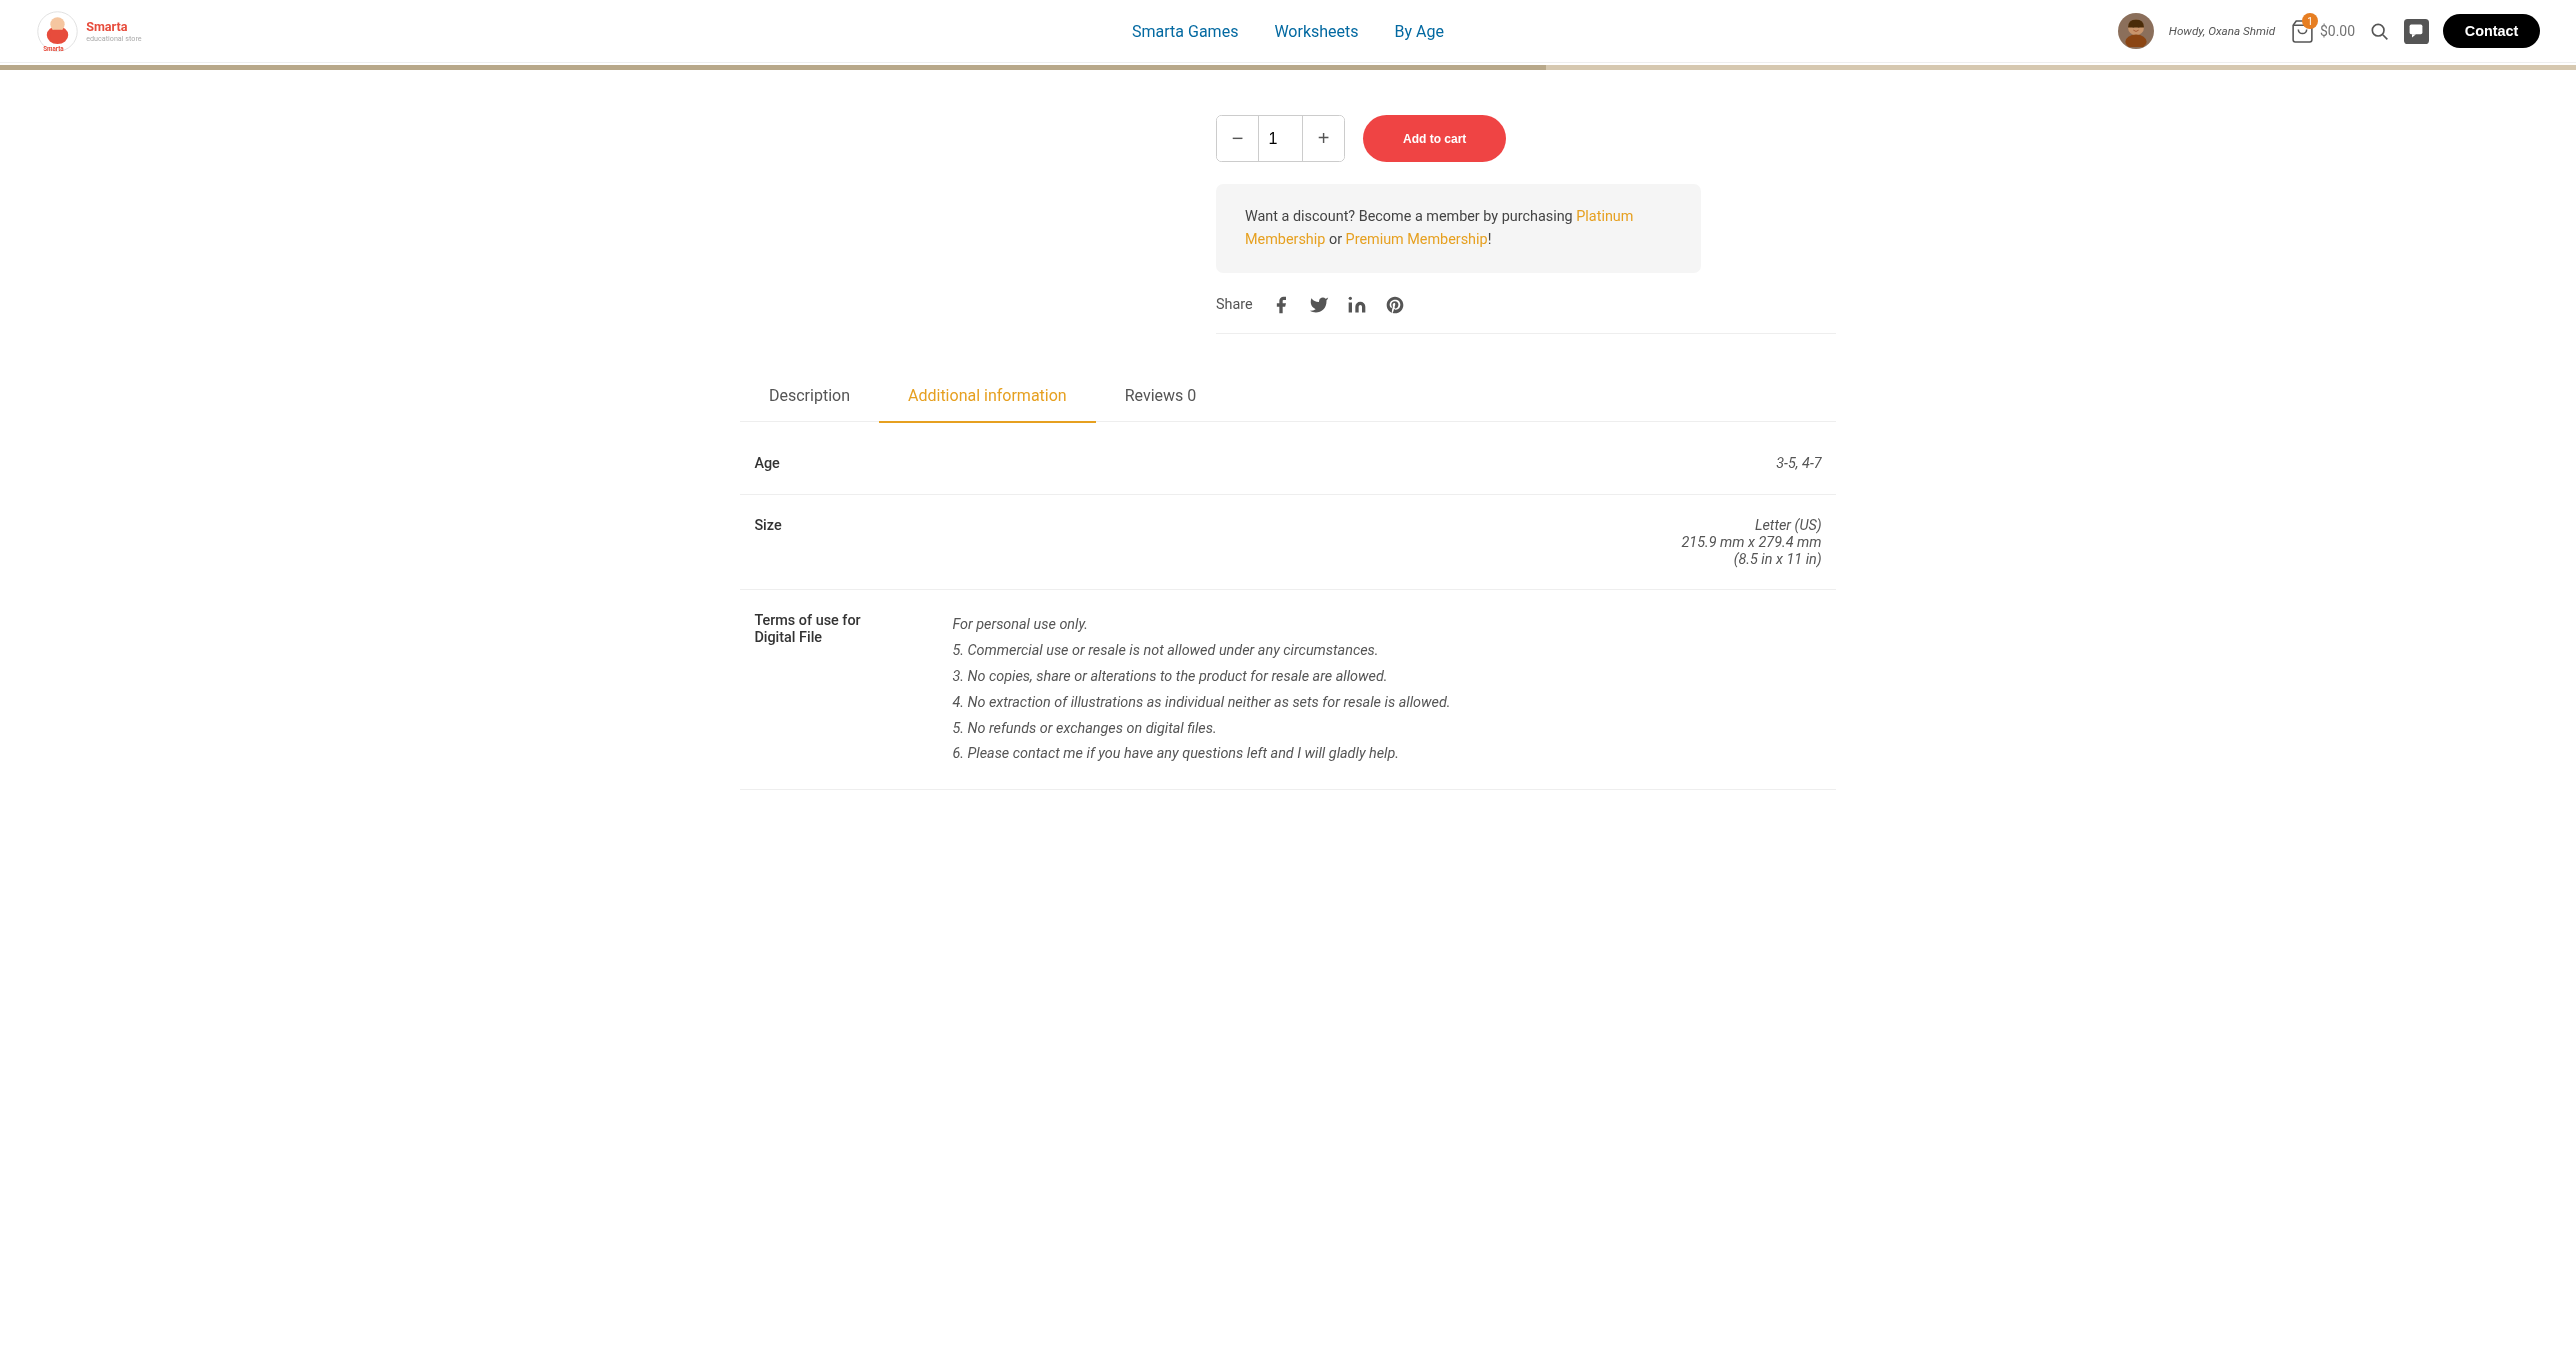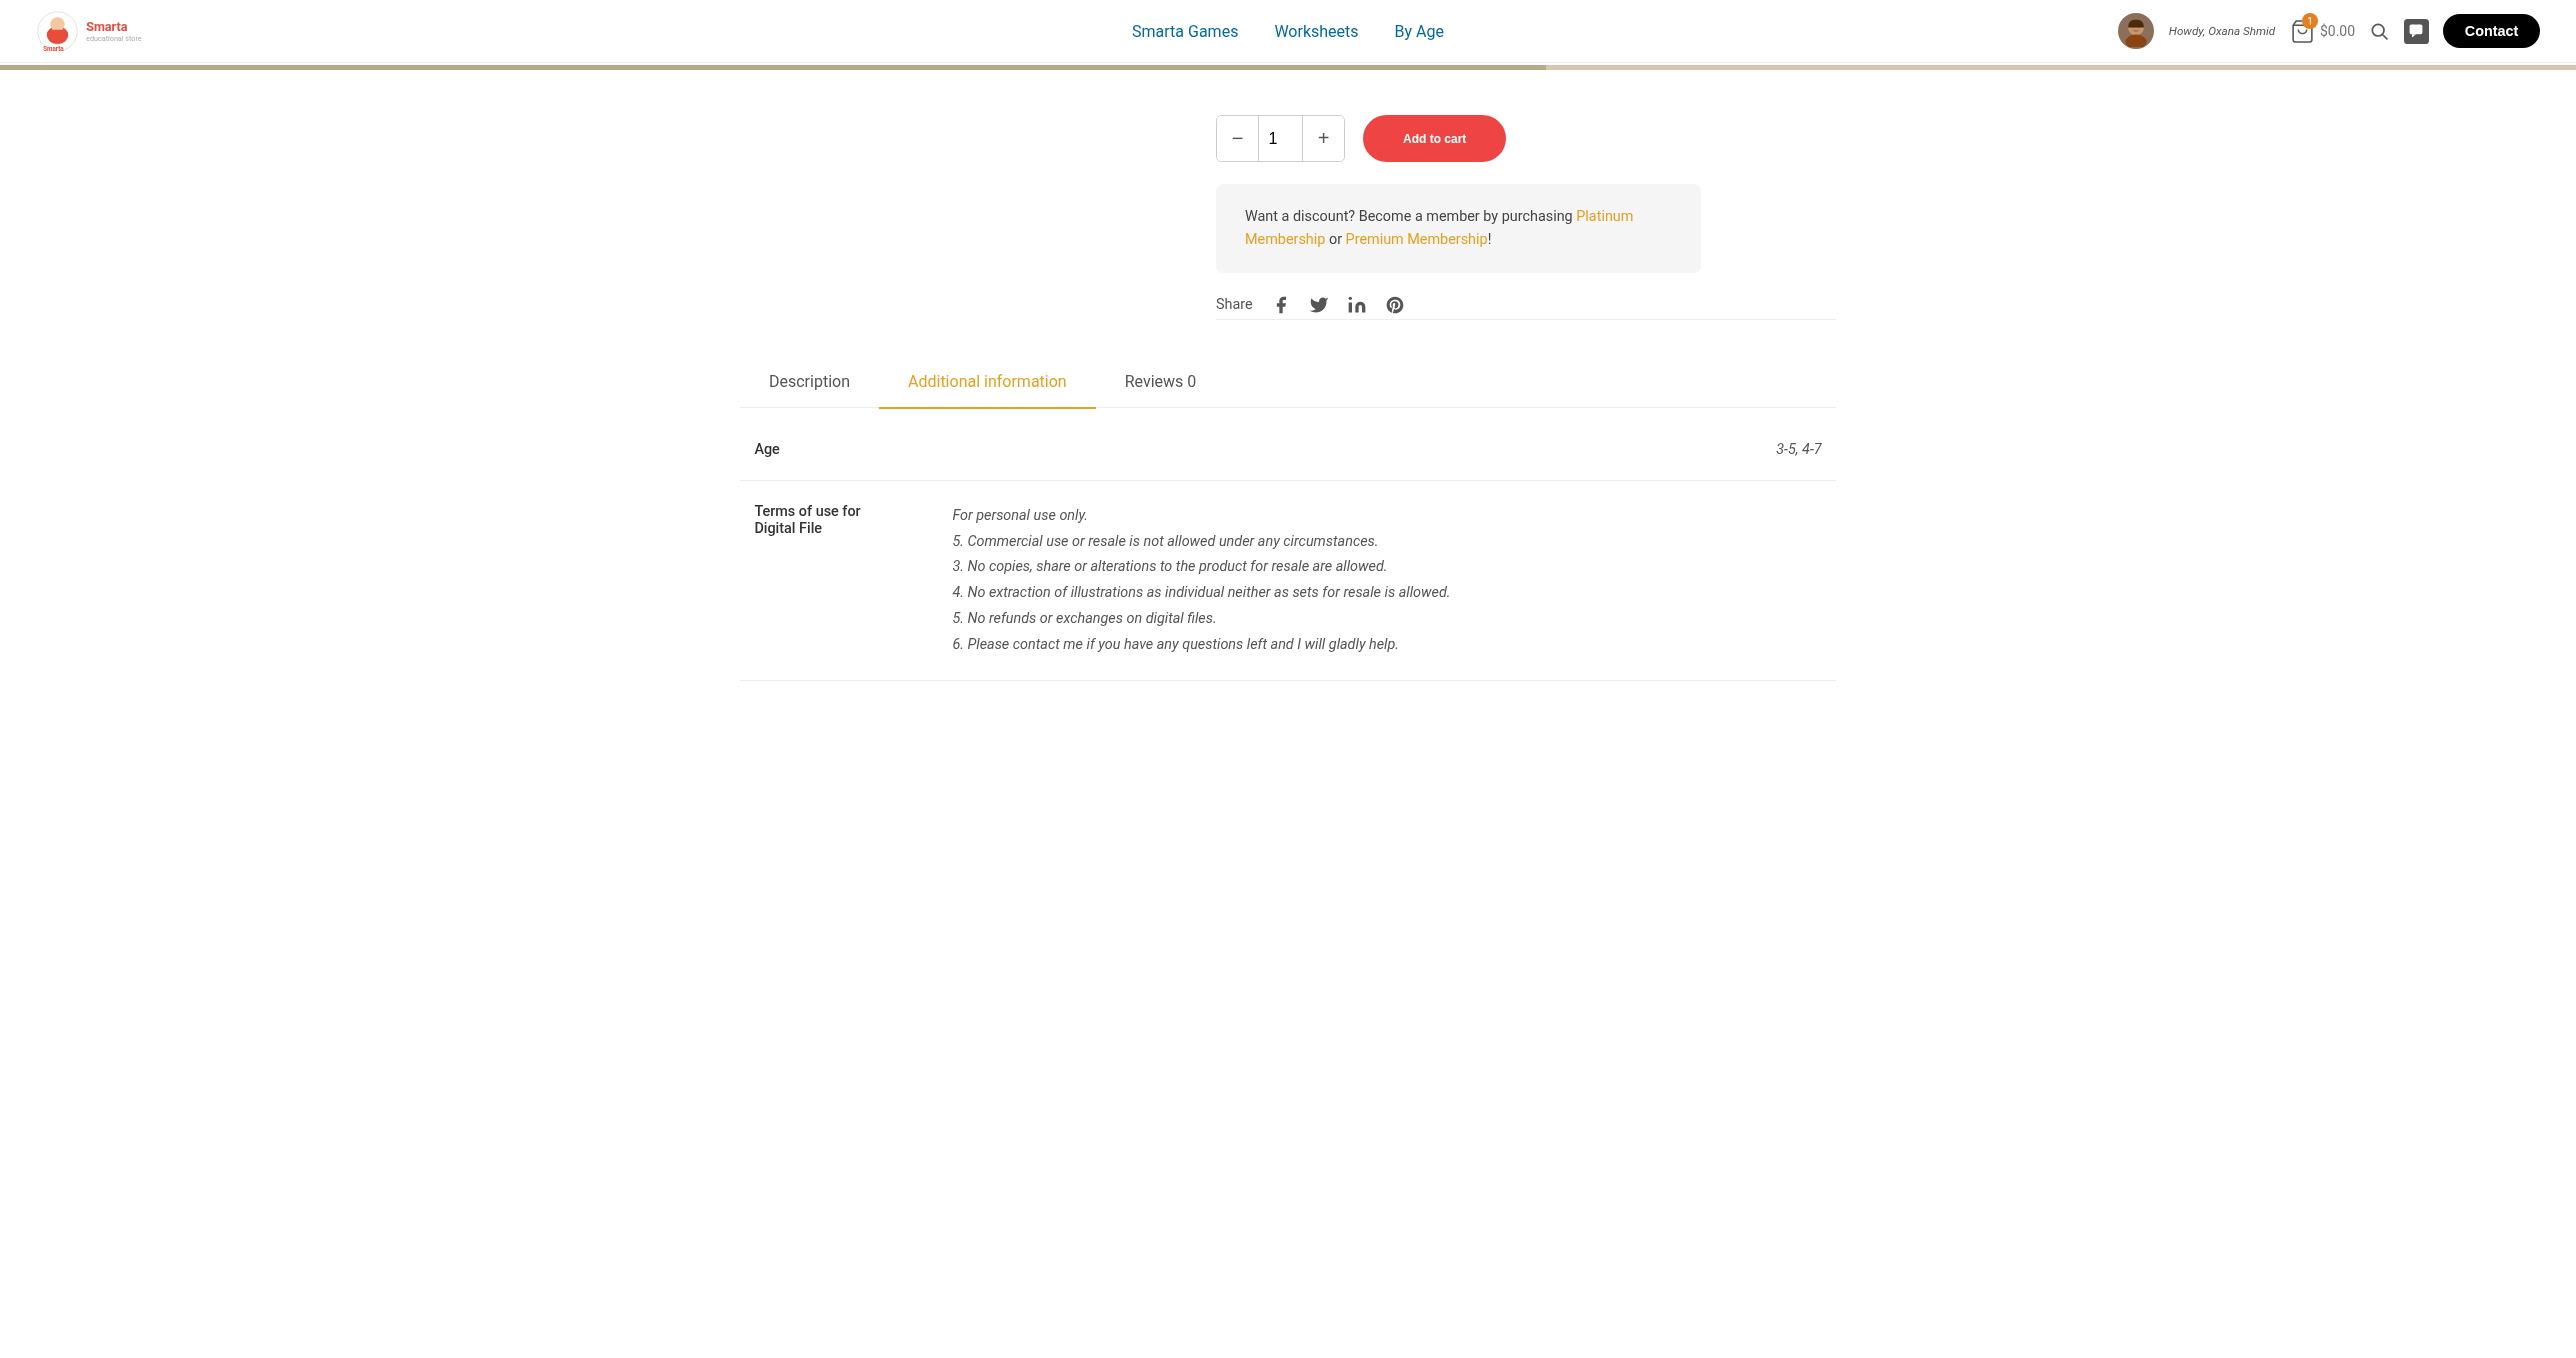--- a/index.html
+++ b/index.html
@@ -197,21 +197,21 @@
       text-decoration: none;
     }
 
     
     .share-row {
       display: flex;
       align-items: center;
       gap: 18px;
       margin-left: 476px;
       margin-bottom: 36px;
-      padding-bottom: 4px;
+      padding-bottom: 18px;
       border-bottom: 0.9px solid #eee;
     }
     .share-label {
       font-size: 14.4px;
       color: #555;
     }
     .social-icon {
       width: 20px;
       height: 20px;
       cursor: pointer;
@@ -400,20 +400,28 @@
     <div class="tab">Description</div>
     <div class="tab active">Additional information</div>
     <div class="tab">Reviews 0</div>
   </div>
 
   <table class="info-table">
     <tbody>
       <tr>
         <td>Age</td>
         <td>3-5, 4-7</td>
+      </tr>
+      <tr>
+        <td>Size</td>
+        <td>
+          <div>Letter (US)</div>
+          <div>215.9 mm x 279.4 mm</div>
+          <div>(8.5 in x 11 in)</div>
+        </td>
       </tr>
       <tr>
         <td>
           <div>Terms of use for</div>
           <div>Digital File</div>
         </td>
         <td class="terms-text">
           <div>For personal use only.</div>
           <div>5. Commercial use or resale is not allowed under any circumstances.</div>
           <div>3. No copies, share or alterations to the product for resale are allowed.</div>

